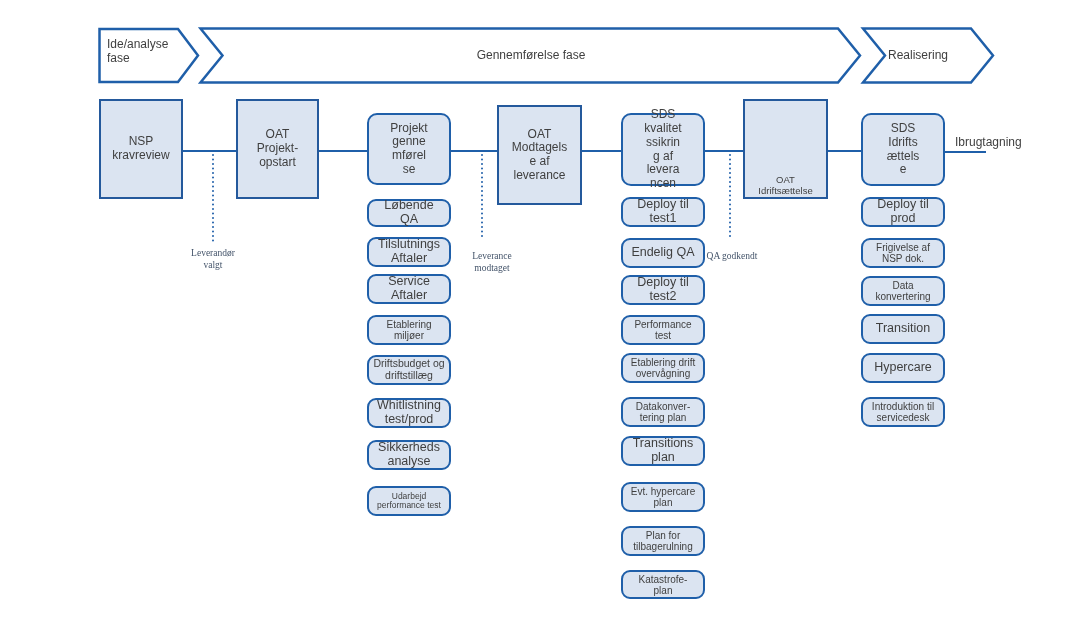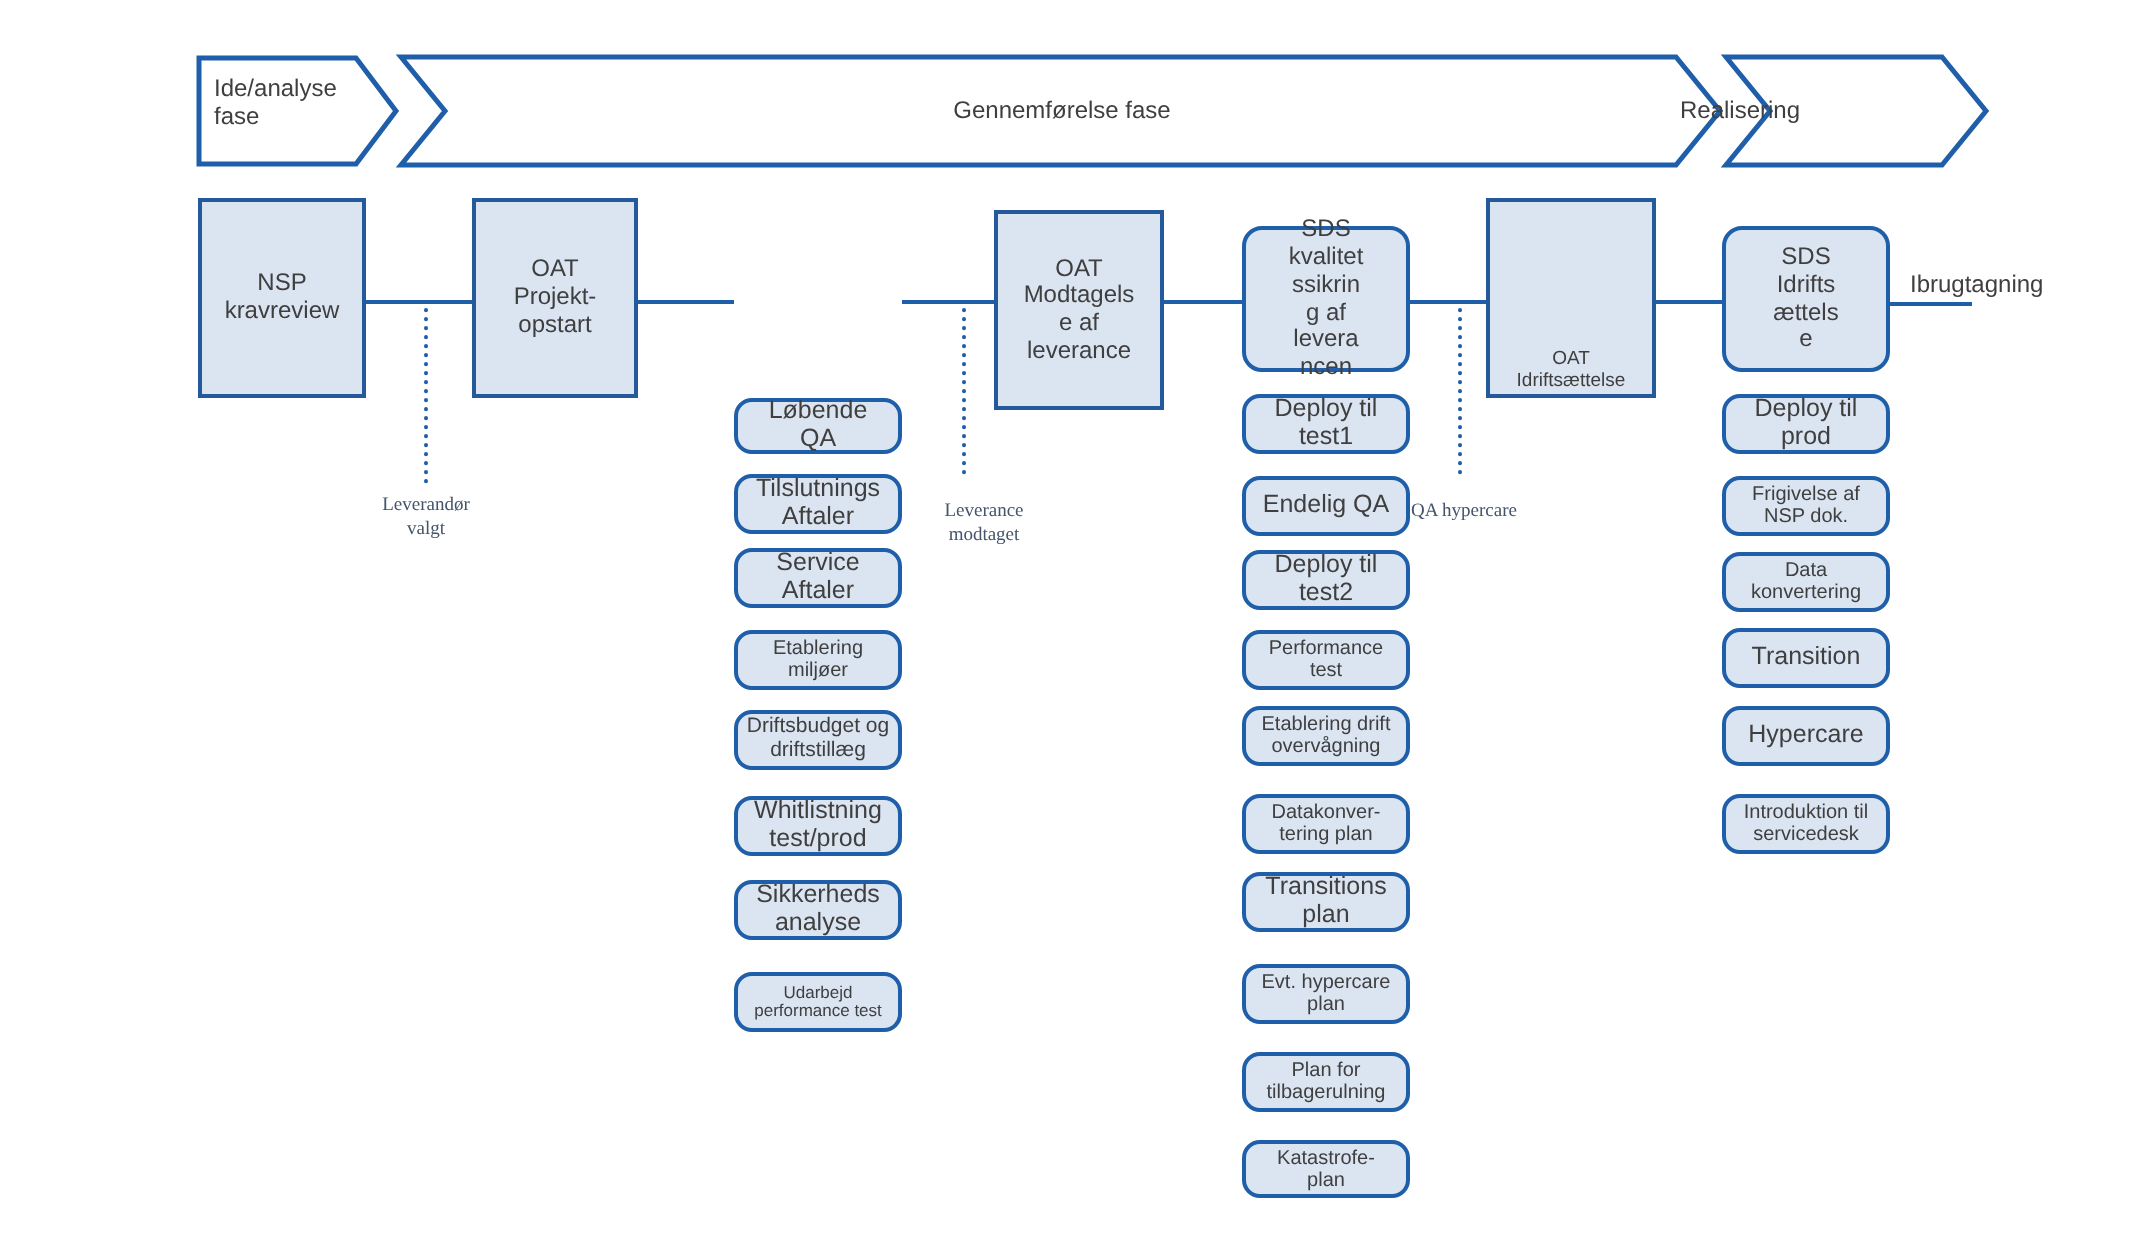--- a/index.html
+++ b/index.html
@@ -52,27 +52,30 @@
     <line class="conn" x1="828" y1="151" x2="861" y2="151"></line>
     <line class="conn" x1="945" y1="152" x2="986" y2="152"></line>
 
     <line class="dot" x1="213" y1="155" x2="213" y2="242"></line>
     <line class="dot" x1="482" y1="155" x2="482" y2="239"></line>
     <line class="dot" x1="730" y1="155" x2="730" y2="239"></line>
   </svg>
 
   <div class="phase-lbl lbl" style="left:107px;top:38px;width:76px;text-align:left;">Ide/analyse fase</div>
   <div class="phase-lbl lbl" style="left:406px;top:49px;width:250px;text-align:center;">Gennemførelse fase</div>
-  <div class="phase-lbl lbl" style="left:816px;top:49px;width:108px;text-align:center;">Realisering</div>
+  <div class="phase-lbl lbl" style="left:864px;top:49px;width:108px;text-align:center;">Realisering</div>
 
   <div class="box" style="left:99px;top:99px;width:84px;height:100px;font-size:12px;">
     <span>NSP kravreview</span>
   </div>
   <div class="box" style="left:236px;top:99px;width:83px;height:100px;font-size:12px;">
     <span>OAT Projekt-opstart</span>
+  </div>
+  <div class="box rounded" style="left:367px;top:113px;width:84px;height:72px;font-size:12px;">
+    <span>Projektgennemførelse</span>
   </div>
   <div class="box" style="left:497px;top:105px;width:85px;height:100px;font-size:12px;">
     <span>OAT Modtagelse af leverance</span>
   </div>
   <div class="box rounded" style="left:621px;top:113px;width:84px;height:73px;font-size:12px;">
     <span>SDS kvalitetssikring af leverancen</span>
   </div>
   <div class="box" style="left:743px;top:99px;width:85px;height:100px;font-size:9.5px;align-items:flex-end;">
     <span>OAT Idriftsættelse</span>
   </div>
@@ -152,15 +155,15 @@
   </div>
   <div class="sub" style="left:861px;top:353px;width:84px;height:29px;font-size:12.5px;">
     <span>Hypercare</span>
   </div>
   <div class="sub" style="left:861px;top:397px;width:84px;height:26px;font-size:10px;">
     <span>Introduktion til servicedesk</span>
   </div>
 
   <div class="milestone" style="left:181px;top:247px;width:64px;">Leverandør valgt</div>
   <div class="milestone" style="left:460px;top:250px;width:64px;">Leverance modtaget</div>
-  <div class="milestone" style="left:700px;top:250px;width:64px;">QA hypercare</div>
+  <div class="milestone" style="left:700px;top:250px;width:64px;">QA godkendt</div>
 
 </div>
 
 </body></html>

